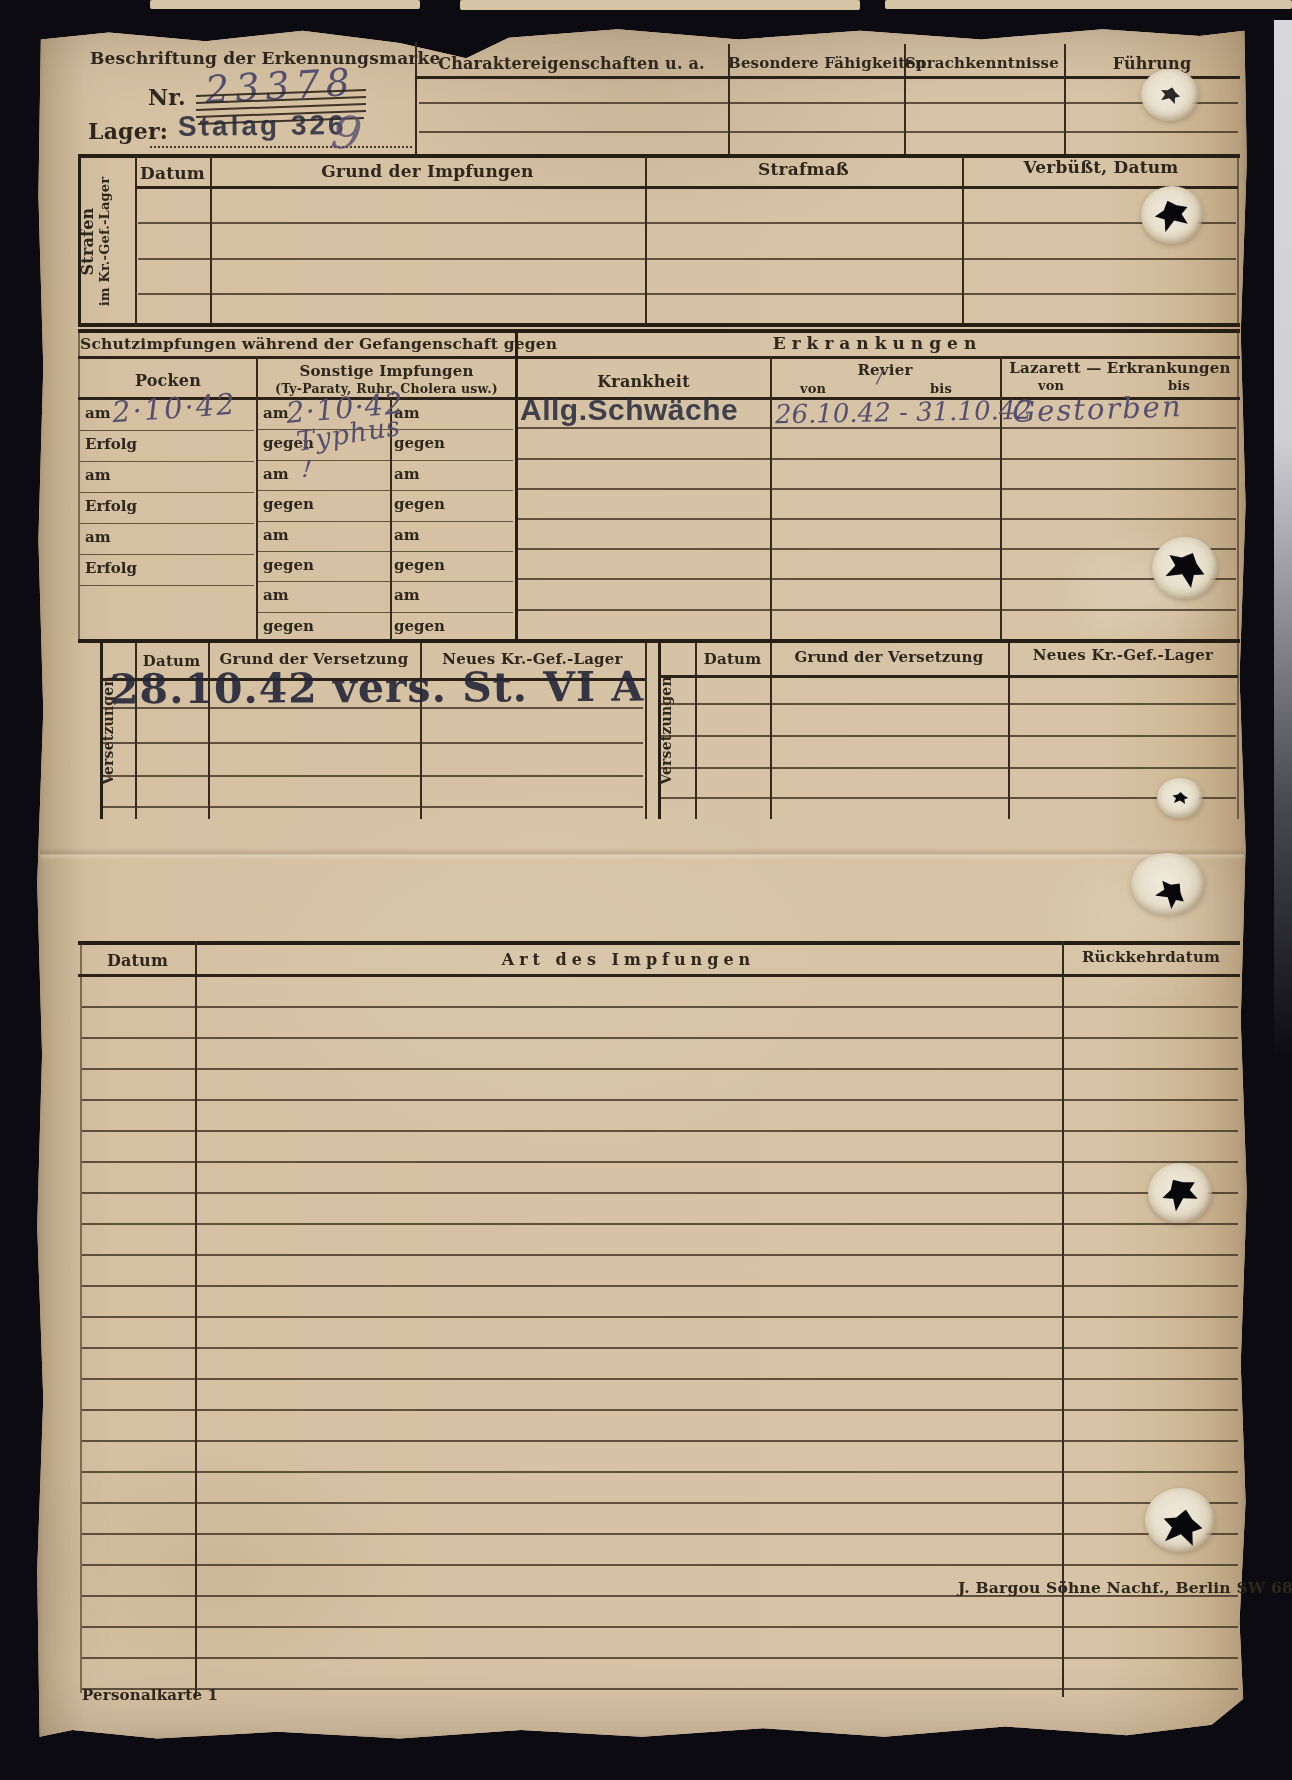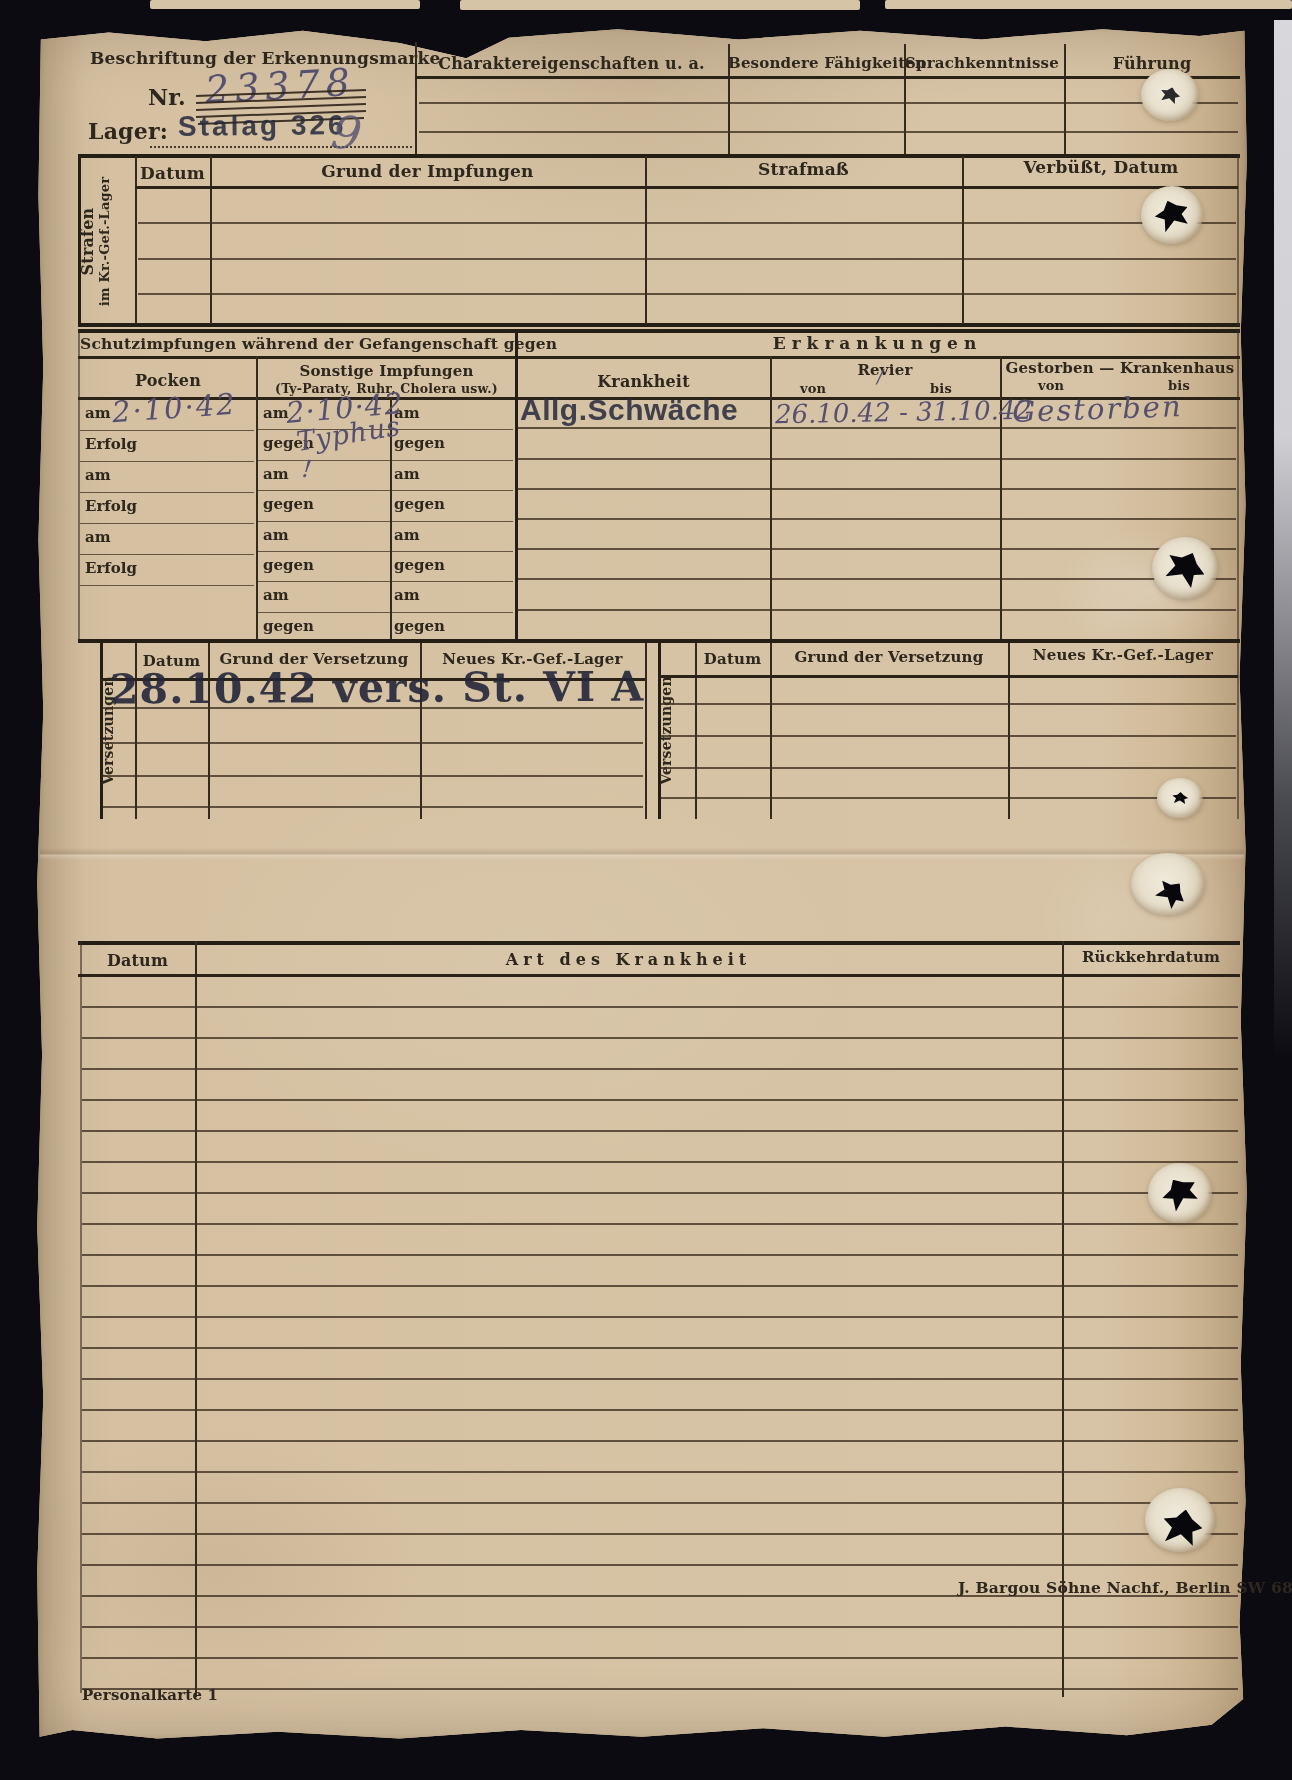--- a/index.html
+++ b/index.html
@@ -130,21 +130,21 @@
 
   <div class="t fr ctr" style="left:80px;top:371px;width:176px;font-size:16px;">Pocken</div>
   <div class="t fr ctr" style="left:258px;top:362px;width:257px;font-size:15px;">Sonstige Impfungen</div>
   <div class="t fr ctr" style="left:258px;top:381px;width:257px;font-size:12.5px;">(Ty-Paraty, Ruhr, Cholera usw.)</div>
 
   <div class="t fr ctr" style="left:517px;top:372px;width:253px;font-size:16px;">Krankheit</div>
   <div class="t fr ctr" style="left:772px;top:361px;width:226px;font-size:15px;">Revier</div>
   <div class="t fr" style="left:800px;top:381px;font-size:13px;">von</div>
   <div class="t fr" style="left:930px;top:381px;font-size:13px;">bis</div>
   <div class="t hw" style="left:877px;top:366px;font-size:18px;">/</div>
-  <div class="t fr ctr" style="left:1002px;top:359px;width:236px;font-size:15px;">Gestorben — Krankenhaus</div>
+  <div class="t fr ctr" style="left:1002px;top:359px;width:236px;font-size:15px;">Lazarett — Erkrankungen</div>
   <div class="t fr" style="left:1038px;top:378px;font-size:13px;">von</div>
   <div class="t fr" style="left:1168px;top:378px;font-size:13px;">bis</div>
 
   <div class="hline med" style="left:78px;top:397px;width:1162px;"></div>
 
   <div class="vline" style="left:256px;top:356px;height:285px;"></div>
   <div class="vline" style="left:390px;top:397px;height:244px;"></div>
   <div class="vline thick" style="left:515px;top:329px;height:312px;"></div>
   <div class="vline" style="left:770px;top:356px;height:285px;"></div>
   <div class="vline" style="left:1000px;top:356px;height:285px;"></div>
@@ -315,21 +315,21 @@
   <div class="hline thin" style="left:661px;top:767px;width:575px;"></div>
   <div class="hline thin" style="left:661px;top:797px;width:575px;"></div>
 
   <div class="crease" style="top:848px;"></div>
 
   <div class="hline thick" style="left:78px;top:941px;width:1162px;"></div>
   <div class="vline faint" style="left:80px;top:941px;height:752px;"></div>
   <div class="vline" style="left:195px;top:941px;height:756px;"></div>
   <div class="vline" style="left:1062px;top:941px;height:756px;"></div>
   <div class="t fr ctr" style="left:80px;top:951px;width:115px;font-size:16px;">Datum</div>
-  <div class="t fr ctr" style="left:195px;top:950px;width:867px;font-size:16px;letter-spacing:5px;">Art des Krankheit</div>
+  <div class="t fr ctr" style="left:195px;top:950px;width:867px;font-size:16px;letter-spacing:5px;">Art des Impfungen</div>
   <div class="t fr ctr" style="left:1062px;top:948px;width:178px;font-size:15px;text-align:center;">Rückkehrdatum</div>
   <div class="hline med" style="left:78px;top:974px;width:1162px;"></div>
   <div id="kommando-lines" style="position:absolute;left:0;top:0;">
       <div class="hline thin" style="left: 82px; top: 1006px; width: 1156px;"></div>
       <div class="hline thin" style="left: 82px; top: 1037px; width: 1156px;"></div>
       <div class="hline thin" style="left: 82px; top: 1068px; width: 1156px;"></div>
       <div class="hline thin" style="left: 82px; top: 1099px; width: 1156px;"></div>
       <div class="hline thin" style="left: 82px; top: 1130px; width: 1156px;"></div>
       <div class="hline thin" style="left: 82px; top: 1161px; width: 1156px;"></div>
       <div class="hline thin" style="left: 82px; top: 1192px; width: 1156px;"></div>

